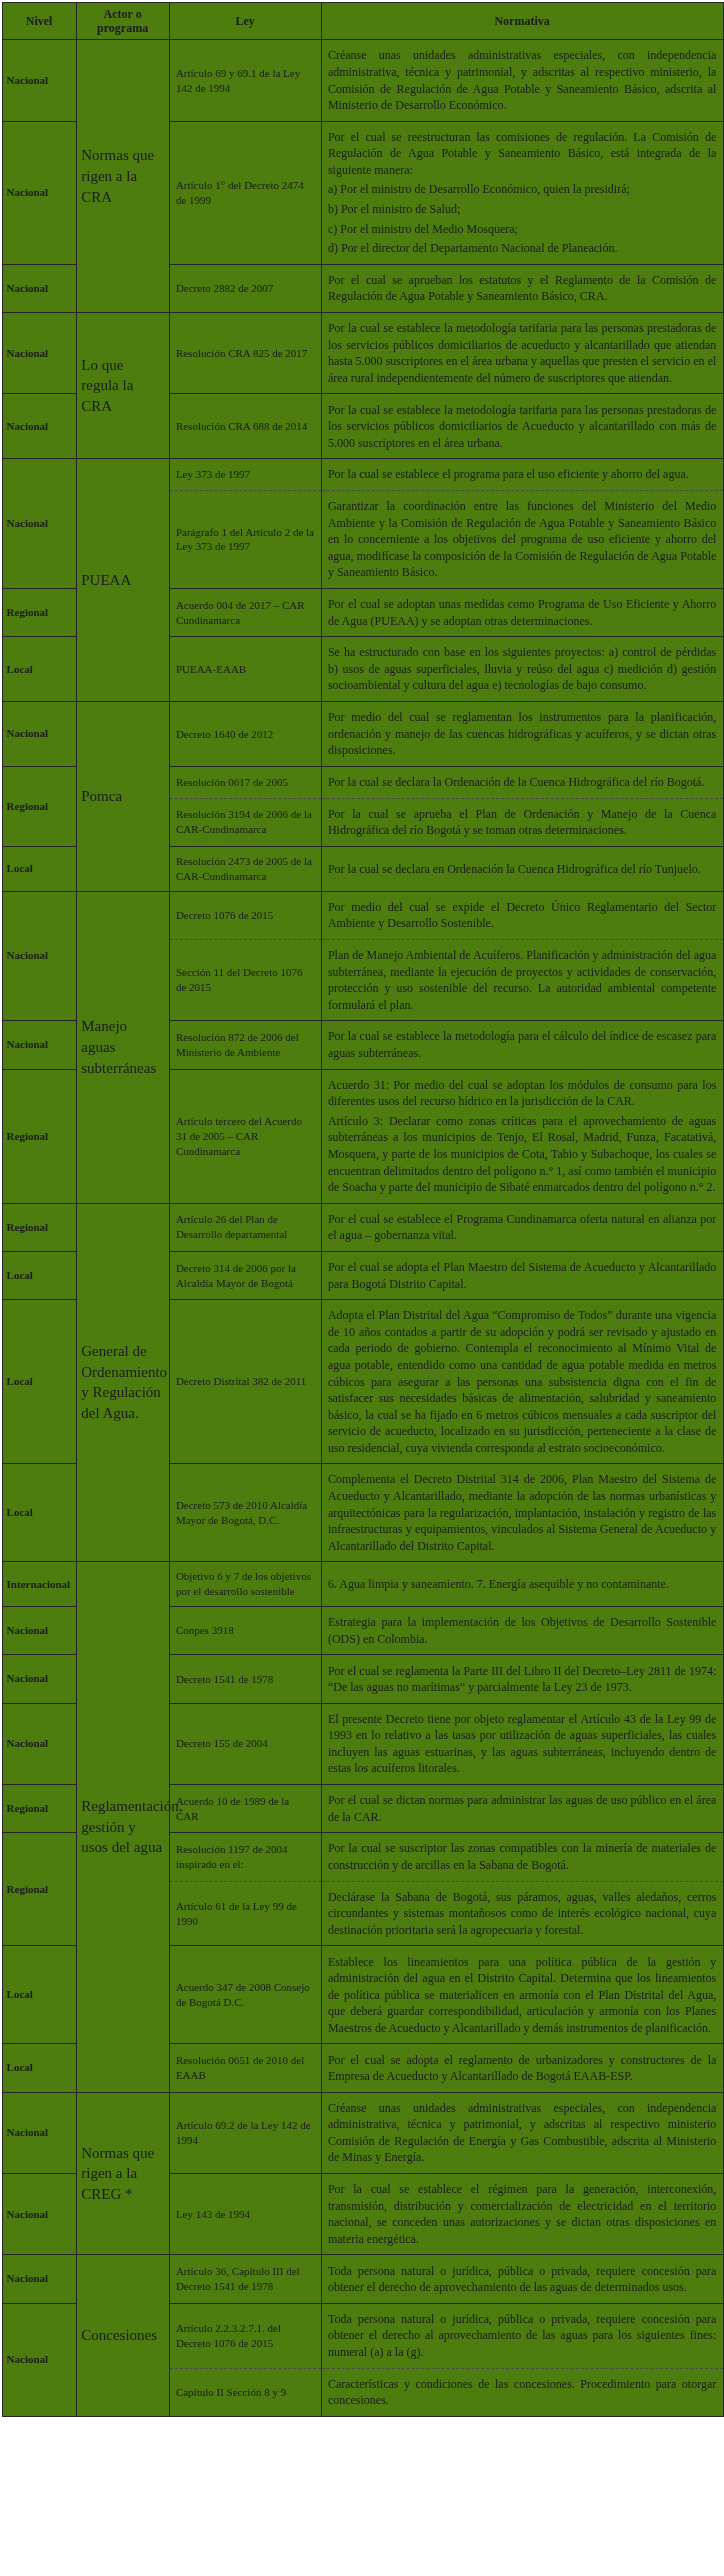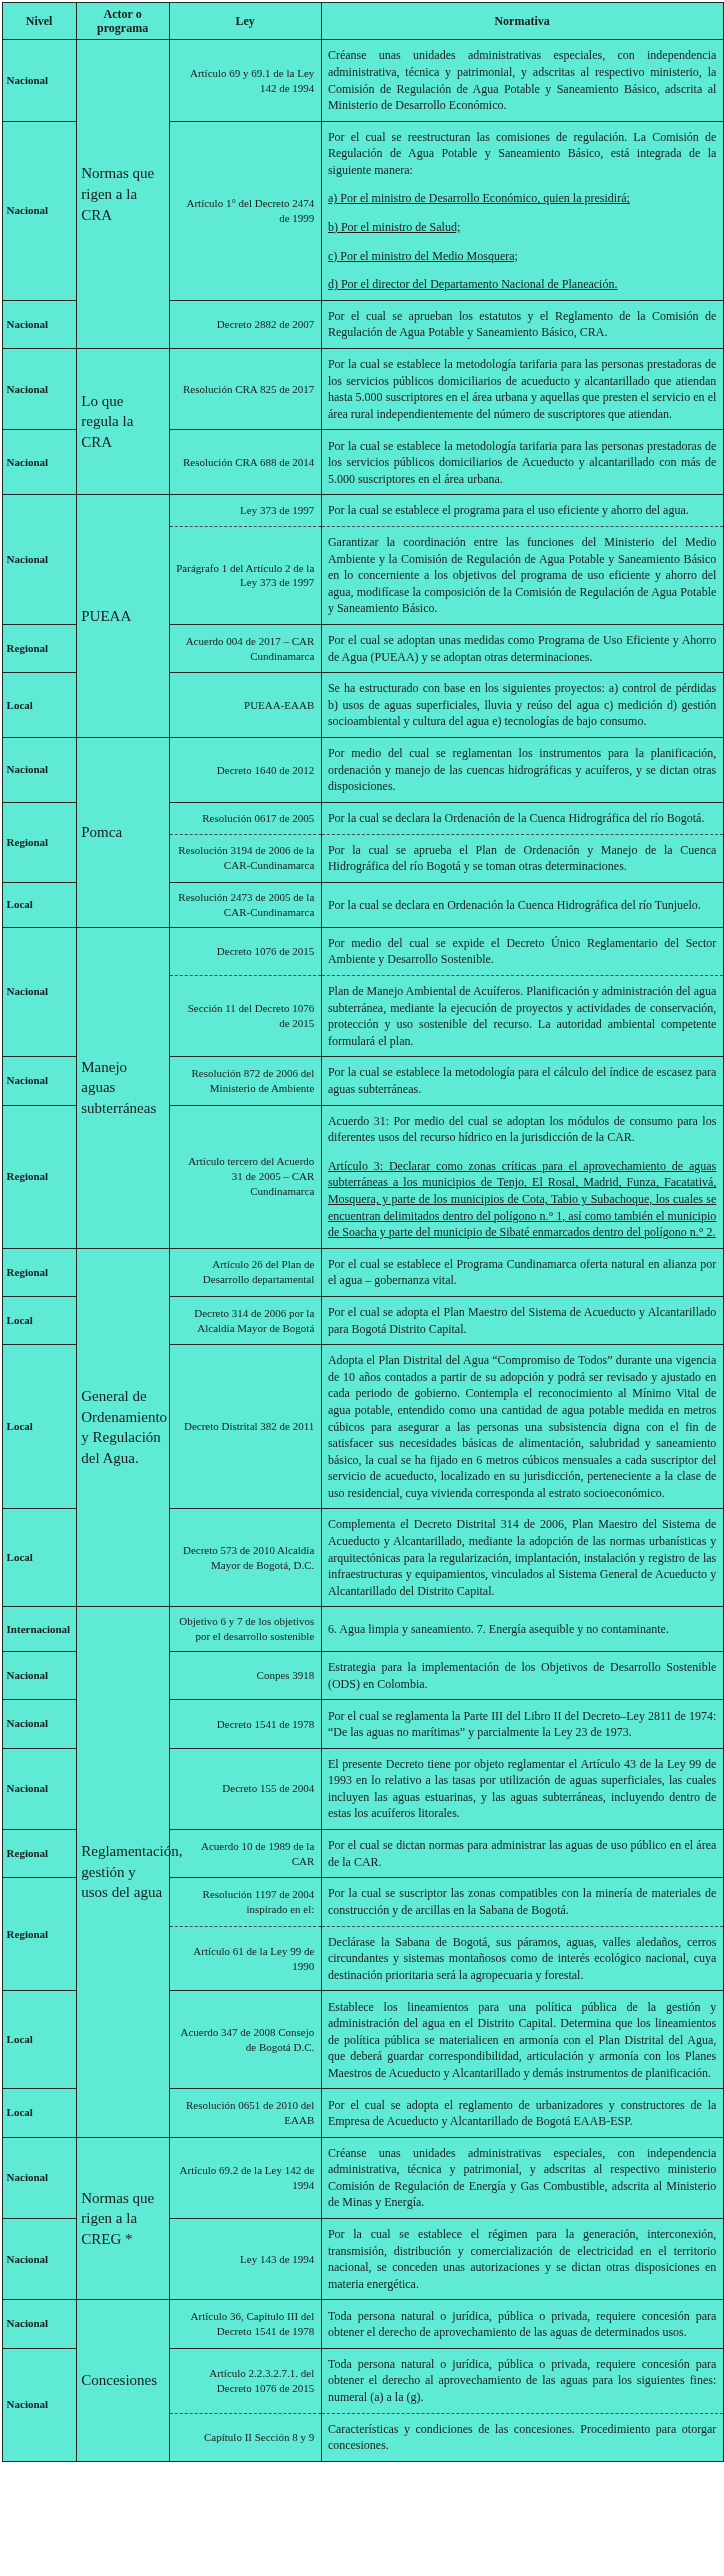--- a/index.html
+++ b/index.html
@@ -10,21 +10,21 @@
     font-family: "Liberation Serif", "DejaVu Serif", serif;
     color: #1c1c1c;
     -webkit-font-smoothing: antialiased;
   }
   .page { padding: 1.6px; }
   table.norm-table {
     width: 722px;
     border-collapse: collapse;
     table-layout: fixed;
     border: 0.8px solid #262626;
-    background: #5eead4;
+    background: #4d7c0f;
   }
   th, td {
     border-left: 0.8px solid #262626;
     border-top: 0.8px solid #262626;
     vertical-align: middle;
     font-size: 12px;
     line-height: 1.38;
     padding: 7.1px 6.3px;
   }
   thead th {
@@ -42,29 +42,29 @@
     font-weight: bold;
   }
   td.col-actor {
     font-size: 15px;
     padding: 4.7px 4.7px;
     text-align: left;
   }
   td.col-ley {
     font-size: 11px;
     line-height: 1.35;
-    text-align: right;
+    text-align: left;
   }
   td.col-norm {
     text-align: justify;
     text-justify: inter-word;
     hyphens: none;
   }
   tr.subrow td { border-top: 0.8px dashed #4a4a4a; }
-  .norm-para + .norm-para { margin-top: 12px; text-decoration: underline; }
+  .norm-para + .norm-para { margin-top: 3px; }
 </style>
 </head>
 <body>
 
 <div class="page">
   <table class="norm-table">
     <colgroup>
       <col style="width:74px">
       <col style="width:93px">
       <col style="width:152px">

